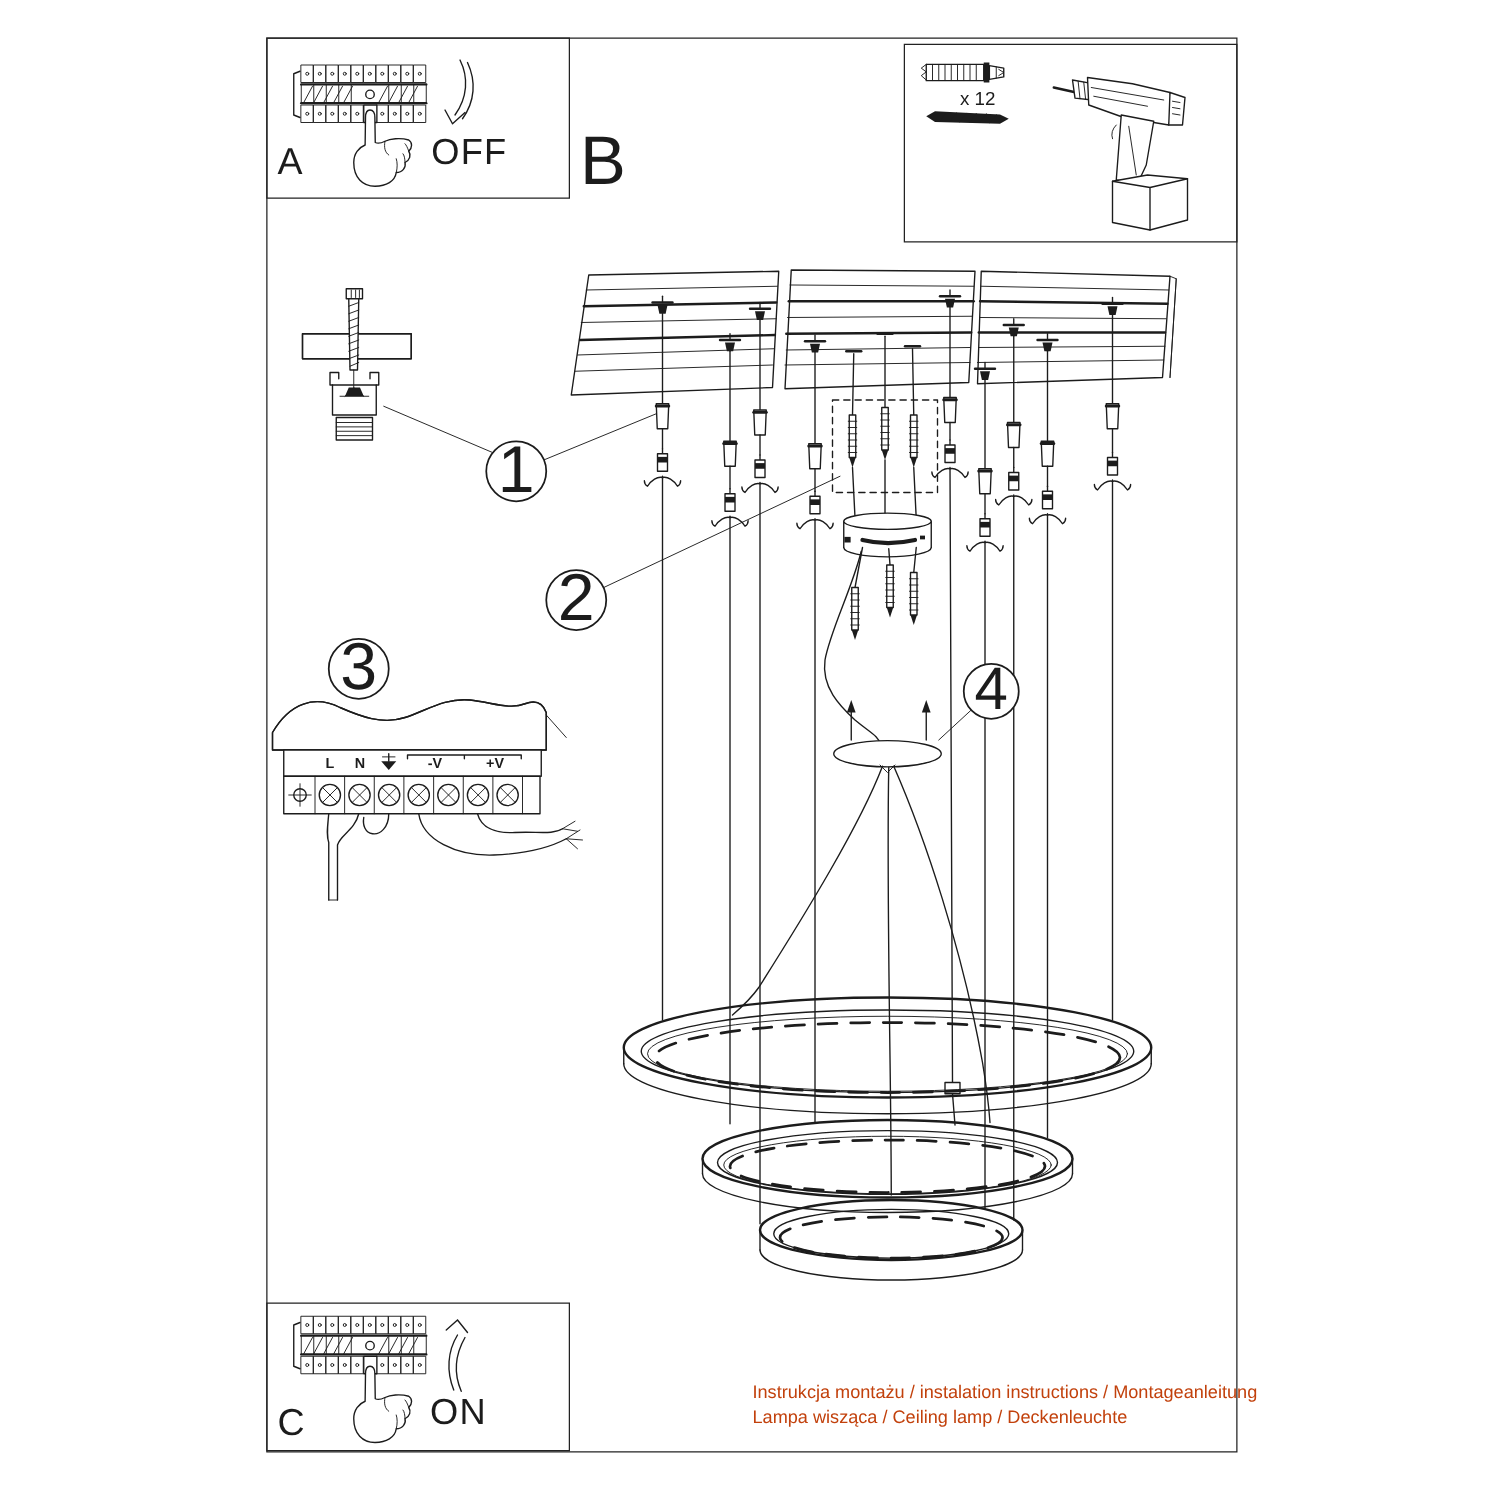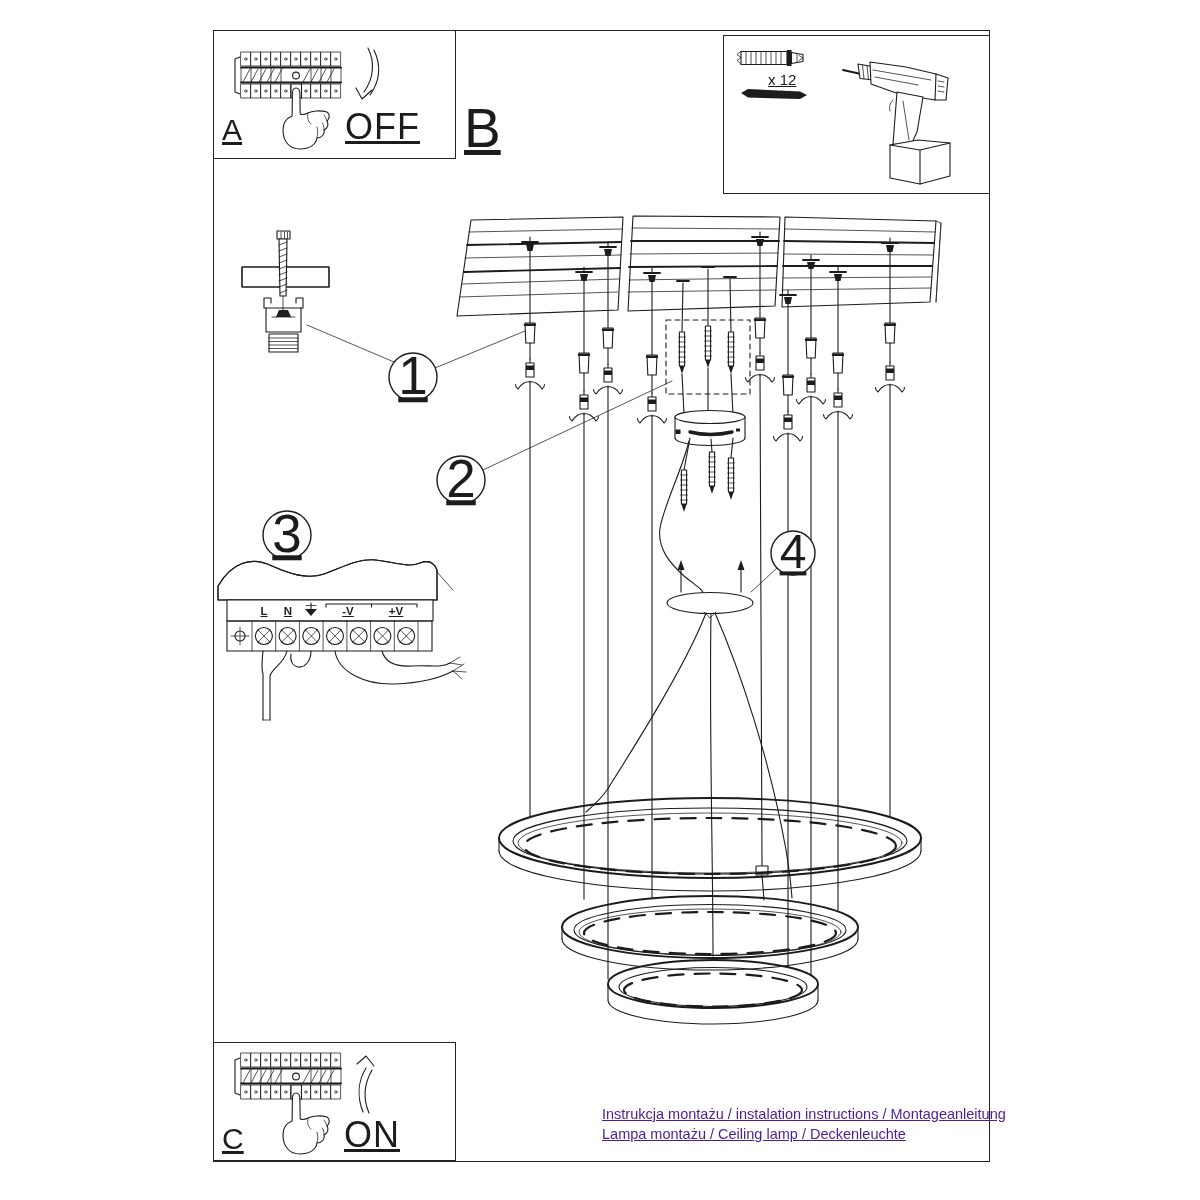--- a/index.html
+++ b/index.html
@@ -8,29 +8,29 @@
   .page svg{position:absolute;left:0;top:0;}
   svg *{stroke:#1c1c1c;stroke-width:1.1;fill:none;stroke-linecap:round;stroke-linejoin:round;}
   svg .fw{fill:#ffffff;}
   svg .fk{fill:#1c1c1c;stroke:none;}
   svg .t2{stroke-width:1.9;}
   svg .t25{stroke-width:2.4;}
   svg .t3{stroke-width:3.4;}
   svg .th{stroke-width:0.75;}
   svg .dash{stroke-dasharray:5 4;}
   svg .ringdash{stroke-dasharray:15 11;stroke-width:2.2;}
-  .txt{position:absolute;white-space:nowrap;color:#1c1c1c;text-decoration:underline;}
+  .txt{position:absolute;white-space:nowrap;color:#1c1c1c;}
   .big-letter{font-size:30px;}
   .huge-letter{font-size:55px;}
-  .switch-word{font-size:36px;letter-spacing:1px;}
+  .switch-word{font-size:29px;letter-spacing:1px;}
   .stepnum{font-size:53px;font-weight:400;transform:translate(-50%,-52%);}
   .stepwrap{position:absolute;width:0;height:0;}
   .termlbl{font-size:11.5px;font-weight:700;transform:translateX(-50%);}
   .qty{font-size:15px;}
-  .caption{font-size:14.5px;line-height:20px;color:#4c1d95;white-space:nowrap;}
+  .caption{font-size:14.5px;line-height:20px;color:#c2410c;white-space:nowrap;}
   .frame{position:absolute;border:1.3px solid #222;}
 </style>
 </head>
 <body>
 
 <div class="page">
 
   <div class="frame" style="left:213px;top:30px;width:775px;height:1130px;"></div>
   <div class="frame" style="left:213px;top:30px;width:241px;height:127px;"></div>
   <div class="frame" style="left:723px;top:35px;width:265px;height:157px;"></div>
@@ -496,15 +496,15 @@
       <div class="txt stepnum" style="font-size:48px;">4</div>
     </div>
 
   <div class="txt termlbl" style="left:264px;top:605px;">L</div>
   <div class="txt termlbl" style="left:288px;top:605px;">N</div>
   <div class="txt termlbl" style="left:348px;top:605px;">-V</div>
   <div class="txt termlbl" style="left:396px;top:605px;">+V</div>
 
   <div class="txt caption" style="left:602px;top:1104px;">
     <div>Instrukcja montażu / instalation instructions / Montageanleitung</div>
-    <div>Lampa montażu / Ceiling lamp / Deckenleuchte</div>
+    <div>Lampa wisząca / Ceiling lamp / Deckenleuchte</div>
   </div>
 </div>
 
 </body></html>

